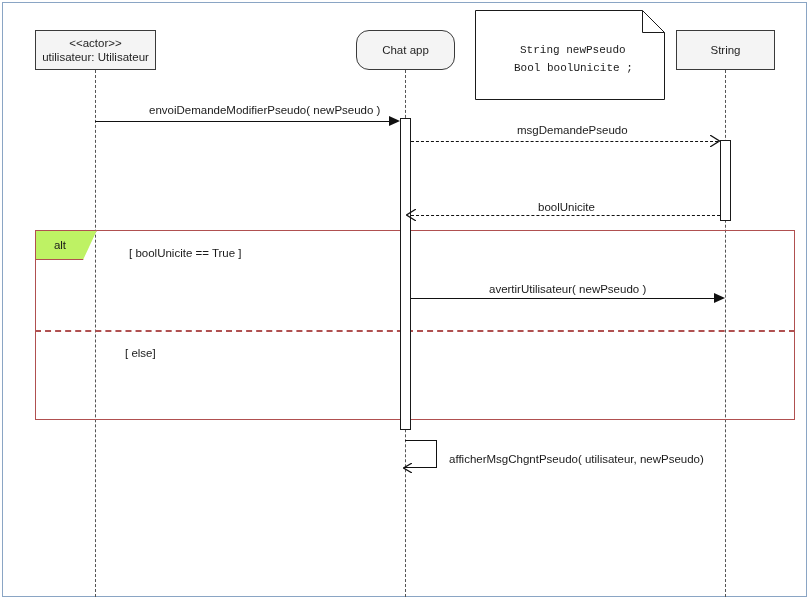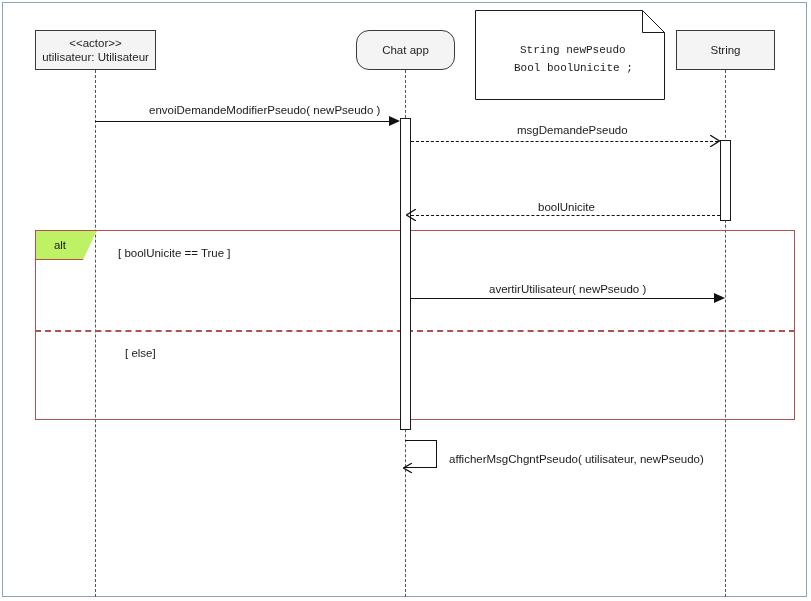--- a/index.html
+++ b/index.html
@@ -200,21 +200,21 @@
   <div class="note-text" style="left:514px; top:60px;">Bool boolUnicite ;</div>
 
   <div class="lifeline" style="left:95px; top:70px; height:527px;"></div>
   <div class="lifeline" style="left:405px; top:70px; height:527px;"></div>
   <div class="lifeline" style="left:725px; top:70px; height:527px;"></div>
 
   <div class="frag" style="left:35px; top:230px; width:760px; height:190px;"></div>
   <div class="frag-label" style="left:35px; top:230px; width:62px; height:30px;">
     <span>alt</span>
   </div>
-  <div class="frag-guard" style="left:118px; top:247px;">[ boolUnicite == True ]</div>
+  <div class="frag-guard" style="left:129px; top:247px;">[ boolUnicite == True ]</div>
   <div class="frag-divider" style="left:35px; top:330px; width:760px;"></div>
   <div class="frag-guard" style="left:125px; top:347px;text-align:right;">[ else]</div>
 
   <div class="activation" style="left:400px; top:118px; width:11px; height:312px;"></div>
   <div class="activation" style="left:720px; top:140px; width:11px; height:81px;"></div>
 
   <div class="msg-label" style="left:137px; top:104px;margin-left:12px;">envoiDemandeModifierPseudo( newPseudo )</div>
   <div class="msg-line" style="left:95px; top:121px; width:294px;"></div>
   <div class="arrow-filled" style="left:389px; top:116px;"></div>
 

